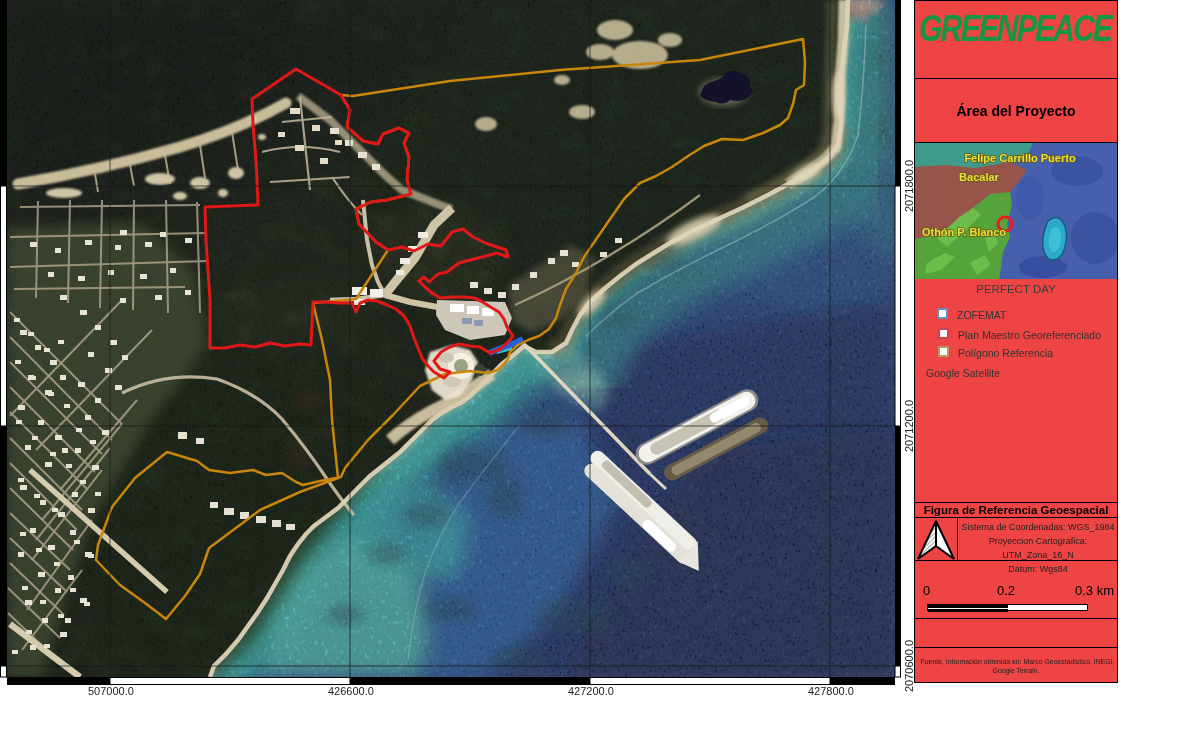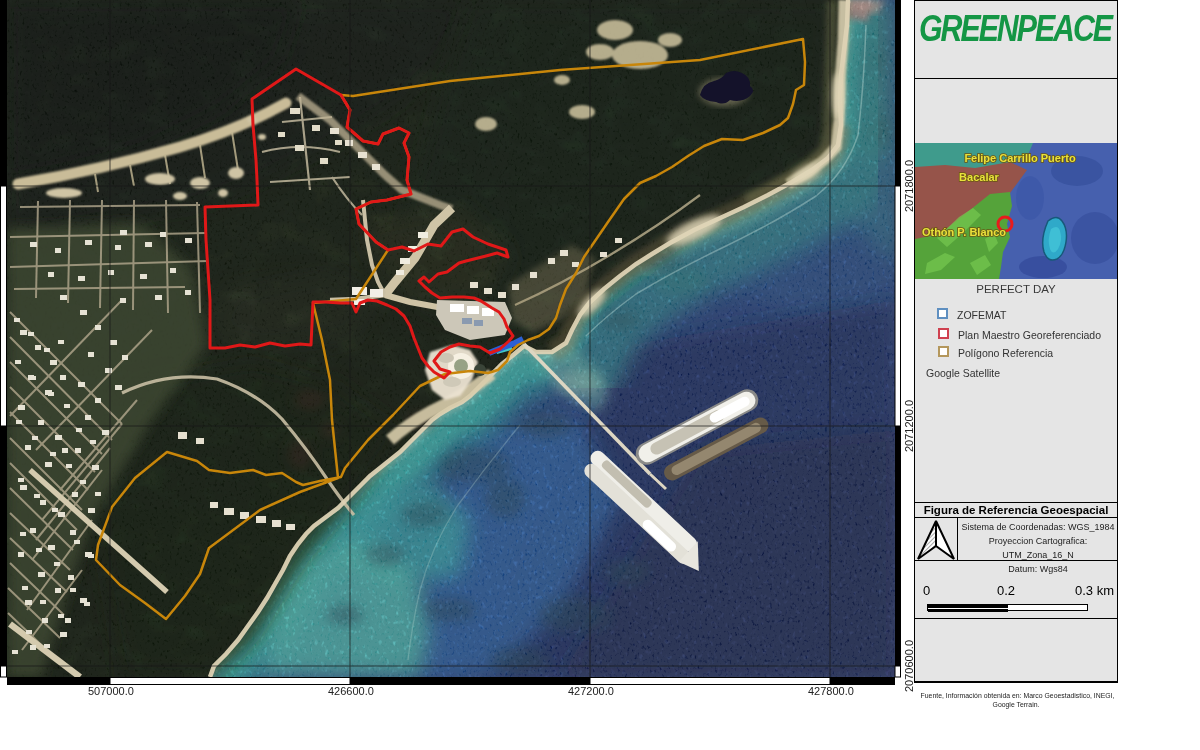--- a/index.html
+++ b/index.html
@@ -515,28 +515,31 @@
 
 <div class="axlab" style="left:88px;top:685px;">507000.0</div>
 <div class="axlab" style="left:328px;top:685px;">426600.0</div>
 <div class="axlab" style="left:568px;top:685px;">427200.0</div>
 <div class="axlab" style="left:808px;top:685px;">427800.0</div>
 
 <div class="axlab" style="left:903px;top:186px;transform:rotate(-90deg) translate(-50%,0);transform-origin:0 0;">2071800.0</div>
 <div class="axlab" style="left:903px;top:426px;transform:rotate(-90deg) translate(-50%,0);transform-origin:0 0;">2071200.0</div>
 <div class="axlab" style="left:903px;top:666px;transform:rotate(-90deg) translate(-50%,0);transform-origin:0 0;">2070600.0</div>
 
-<div style="position:absolute;left:914px;top:0;width:204px;height:683px;border:1px solid #000;background:#e5e5e5;">
+<div style="position:absolute;left:914px;top:0;width:204px;height:683px;border:1px solid #000;background:#ef4444;">
 
 <div style="position:absolute;left:0;top:0;width:100%;height:78px;border-bottom:1px solid #000;">
 <svg width="202" height="78" viewBox="0 0 202 78" xmlns="http://www.w3.org/2000/svg">
 <text x="122" y="40" text-anchor="middle" font-family="Liberation Sans, sans-serif" font-weight="bold" font-style="italic" font-size="37" fill="#149645" letter-spacing="-2.5" transform="scale(0.82,1)">GREENPEACE</text>
 </svg>
 </div>
 
+<div style="position:absolute;left:0;top:78px;width:100%;height:64px;border-bottom:1px solid #000;text-align:center;">
+<div style="margin-top:24px;font-weight:bold;font-size:14px;color:#000;">Área del Proyecto</div>
+</div>
 
 <svg width="202" height="136" viewBox="0 0 202 136" style="position:absolute;left:0;top:142px;" xmlns="http://www.w3.org/2000/svg">
 <rect x="0" y="0" width="202" height="136" fill="#4660ae"></rect>
 <g opacity="0.7">
 <ellipse cx="162" cy="28" rx="26" ry="15" fill="#35509c"></ellipse>
 <ellipse cx="180" cy="95" rx="24" ry="26" fill="#374f9e"></ellipse>
 <ellipse cx="128" cy="124" rx="24" ry="11" fill="#33499a"></ellipse>
 <ellipse cx="115" cy="55" rx="14" ry="22" fill="#3c57a8"></ellipse>
 </g>
 
@@ -605,18 +608,18 @@
 <div style="position:absolute;left:8px;top:4px;font-size:13px;">0</div>
 <div style="position:absolute;left:82px;top:4px;font-size:13px;">0.2</div>
 <div style="position:absolute;left:160px;top:4px;font-size:13px;">0.3 km</div>
 <div style="position:absolute;left:12px;top:25px;width:161px;height:7px;border:1px solid #000;background:#fff;">
 <div style="position:absolute;left:0;top:0;width:80px;height:7px;background:#000;"></div>
 <div style="position:absolute;left:0;top:3px;width:80px;height:1px;background:#fff;"></div>
 </div>
 </div>
 
 
-<div style="position:absolute;left:0;top:680px;width:100%;height:36px;border-top:1px solid #000;">
+<div style="position:absolute;left:0;top:646px;width:100%;height:36px;border-top:1px solid #000;">
 <div style="position:absolute;left:-10px;top:9px;width:222px;text-align:center;font-size:8px;color:#222;line-height:9px;white-space:nowrap;transform:scale(0.86,1);">Fuente, Información obtenida en: Marco Geoestadistico, INEGI,<br>Google Terrain.</div>
 </div>
 </div>
 
 </div>
 
 </body></html>

